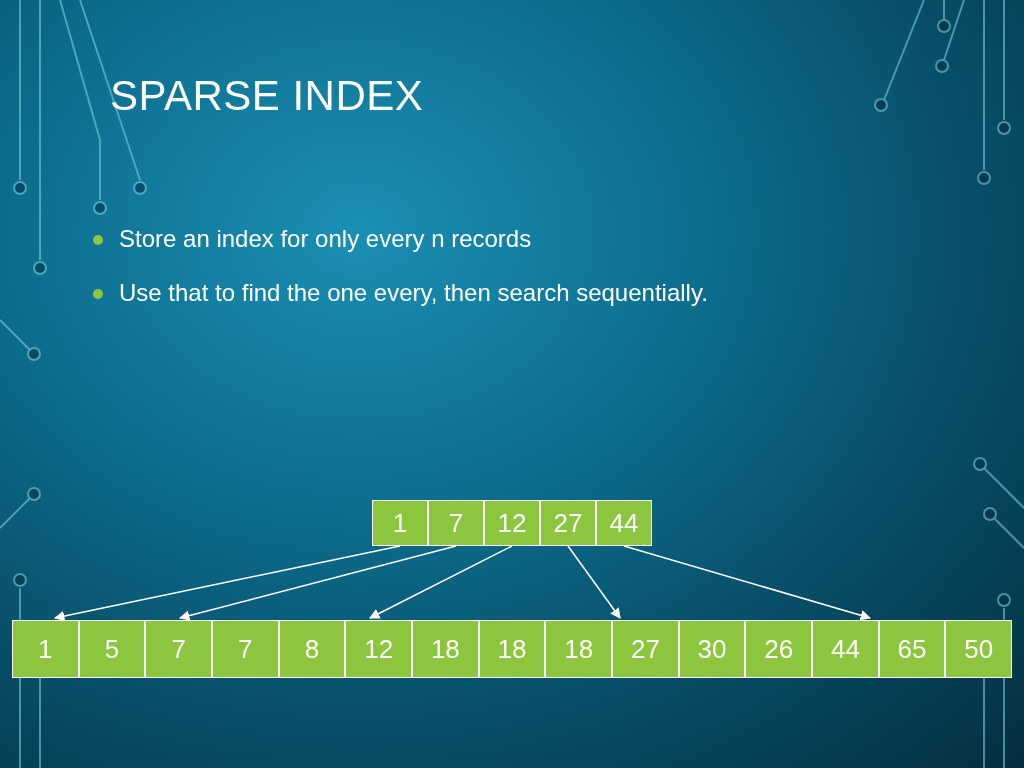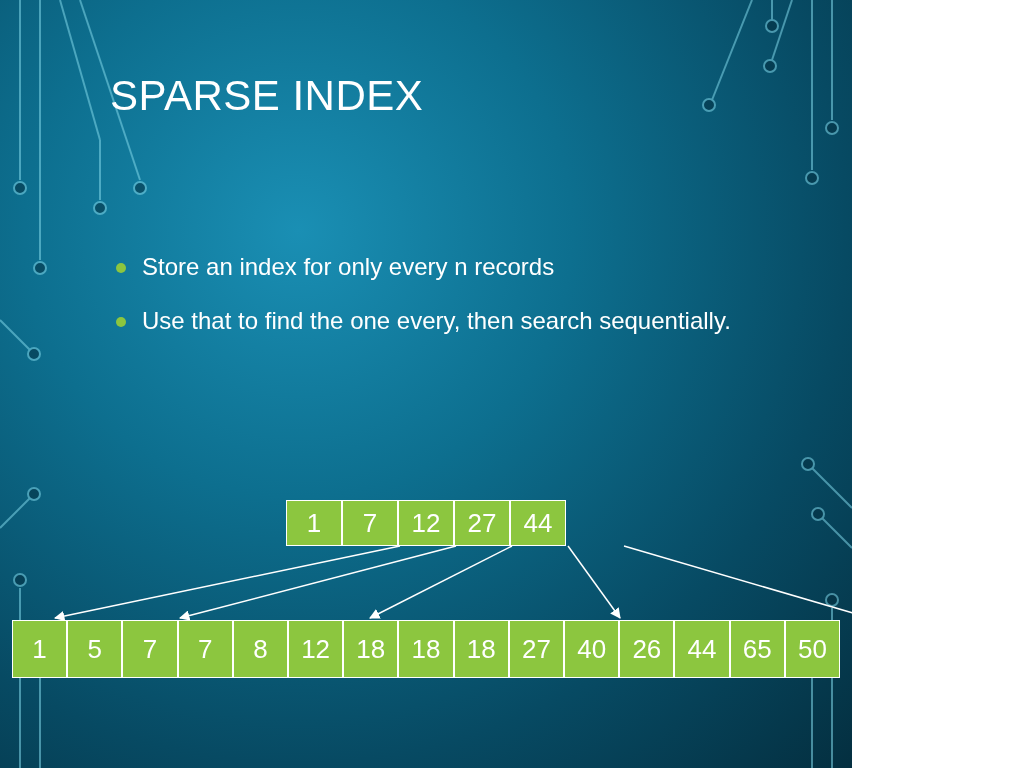--- a/index.html
+++ b/index.html
@@ -1,18 +1,18 @@
 <!DOCTYPE html>
 <html><head>
 <meta charset="utf-8">
 <style>
   * { margin: 0; padding: 0; box-sizing: border-box; }
   html, body { width: 1024px; height: 768px; overflow: hidden; font-family: "Century Gothic", "Avant Garde", sans-serif; }
   .slide {
-    width: 852px; height: 768px;
+    width: 1024px; height: 768px;
     background: radial-gradient(ellipse at 35% 30%, #1a8fb4 0%, #0d6f8f 35%, #074a63 70%, #042f40 100%);
     position: relative;
     color: #ffffff;
   }
   .circuit { position: absolute; stroke: #7fd6e8; stroke-width: 2; fill: none; opacity: 0.55; }
   .circuit circle.node { fill: #042f40; stroke: #7fd6e8; stroke-width: 2; }
   .circuit.tr { top: 0; right: 0; }
   .circuit.tl { top: 0; left: 0; }
   .circuit.bl { bottom: 0; left: 0; }
   .circuit.br { bottom: 0; right: 0; }
@@ -20,23 +20,22 @@
   .title {
     position: absolute;
     left: 110px; top: 70px;
     font-size: 42px;
     font-weight: 300;
     letter-spacing: 0.5px;
     line-height: 1.25;
   }
   .bullets {
     position: absolute;
-    left: 116px; top: 225px;
+    left: 93px; top: 225px;
     width: 800px;
-    margin-top: 28px;
   }
   .bullets li {
     list-style: none;
     font-size: 24px;
     font-weight: 300;
     margin-bottom: 26px;
     position: relative;
     padding-left: 26px;
     color: #ffffff;
   }
@@ -150,21 +149,21 @@
     <div class="cell">1</div>
     <div class="cell">5</div>
     <div class="cell">7</div>
     <div class="cell">7</div>
     <div class="cell">8</div>
     <div class="cell">12</div>
     <div class="cell">18</div>
     <div class="cell">18</div>
     <div class="cell">18</div>
     <div class="cell">27</div>
-    <div class="cell">40</div>
+    <div class="cell">30</div>
     <div class="cell">26</div>
     <div class="cell">44</div>
     <div class="cell">65</div>
     <div class="cell">50</div>
   </div>
 
   <svg class="arrows">
     <defs>
       <marker id="ah" viewBox="0 0 10 10" refX="9" refY="5" markerWidth="7" markerHeight="7" orient="auto-start-reverse">
         <path d="M 0 0 L 10 5 L 0 10 z" fill="#ffffff"></path>

